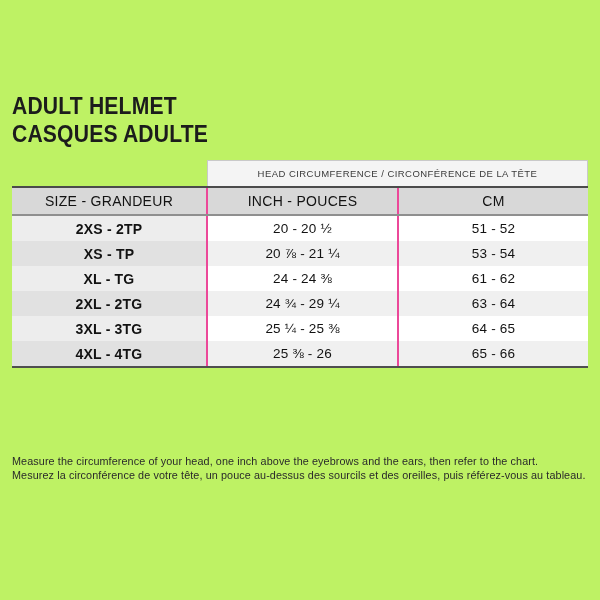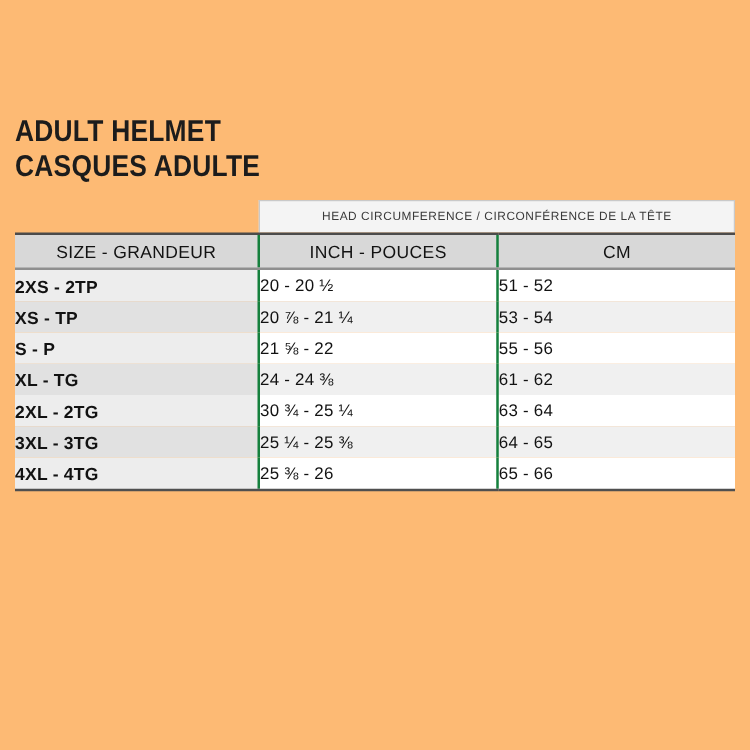--- a/index.html
+++ b/index.html
@@ -4,21 +4,21 @@
 <style>
   html, body {
     margin: 0;
     padding: 0;
     background: #ffffff;
   }
   .page {
     position: relative;
     width: 600px;
     height: 600px;
-    background: #fdba74;
+    background: #bef264;
     overflow: hidden;
     font-family: "Liberation Sans", "DejaVu Sans", sans-serif;
     color: #1a1a1a;
   }
   .title {
     position: absolute;
     left: 12px;
     top: 92px;
     margin: 0;
     font-size: 24px;
@@ -66,30 +66,30 @@
     font-weight: normal;
     letter-spacing: 0.3px;
     color: #121212;
     border-top: 2px solid #4b4b4b;
     border-bottom: 2px solid #8f8f8f;
     text-align: center;
     padding: 0;
   }
   .sizechart td {
     height: 25px;
-    text-align: left;
+    text-align: center;
     vertical-align: middle;
     font-size: 13.5px;
     color: #121212;
     padding: 0;
     letter-spacing: 0.2px;
   }
   .sizechart th + th,
   .sizechart td + td {
-    border-left: 2px solid #15803d;
+    border-left: 2px solid #ec4899;
   }
   .sizechart td.size { font-weight: bold; font-size: 14px; }
   .sizechart td.val  { font-weight: 500; margin-left: 16px; }
   .sizechart tbody tr:nth-child(odd)  td.size { background: #ededed; }
   .sizechart tbody tr:nth-child(odd)  td.val  { background: #ffffff; }
   .sizechart tbody tr:nth-child(even) td.size { background: #e1e1e1; }
   .sizechart tbody tr:nth-child(even) td.val  { background: #f0f0f0; }
   .sizechart tbody tr:last-child td { border-bottom: 2px solid #4f4f4f; }
 
   .footer {
@@ -136,42 +136,41 @@
           <td class="size">2XS - 2TP</td>
           <td class="val">20 - 20 ½</td>
           <td class="val">51 - 52</td>
         </tr>
         <tr>
           <td class="size">XS - TP</td>
           <td class="val">20 ⅞ - 21 ¼</td>
           <td class="val">53 - 54</td>
         </tr>
         <tr>
-          <td class="size">S - P</td>
-          <td class="val">21 ⅝ - 22</td>
-          <td class="val">55 - 56</td>
-        </tr>
-        <tr>
           <td class="size">XL - TG</td>
           <td class="val">24 - 24 ⅜</td>
           <td class="val">61 - 62</td>
         </tr>
         <tr>
           <td class="size">2XL - 2TG</td>
-          <td class="val">30 ¾ - 25 ¼</td>
+          <td class="val">24 ¾ - 29 ¼</td>
           <td class="val">63 - 64</td>
         </tr>
         <tr>
           <td class="size">3XL - 3TG</td>
           <td class="val">25 ¼ - 25 ⅜</td>
           <td class="val">64 - 65</td>
         </tr>
         <tr>
           <td class="size">4XL - 4TG</td>
           <td class="val">25 ⅜ - 26</td>
           <td class="val">65 - 66</td>
         </tr>
       </tbody>
     </table>
   </div>
 
+  <p class="footer">
+    <span>Measure the circumference of your head, one inch above the eyebrows and the ears, then refer to the chart.</span>
+    <span>Mesurez la circonférence de votre tête, un pouce au-dessus des sourcils et des oreilles, puis référez-vous au tableau.</span>
+  </p>
 
 </div>
 
 </body></html>

